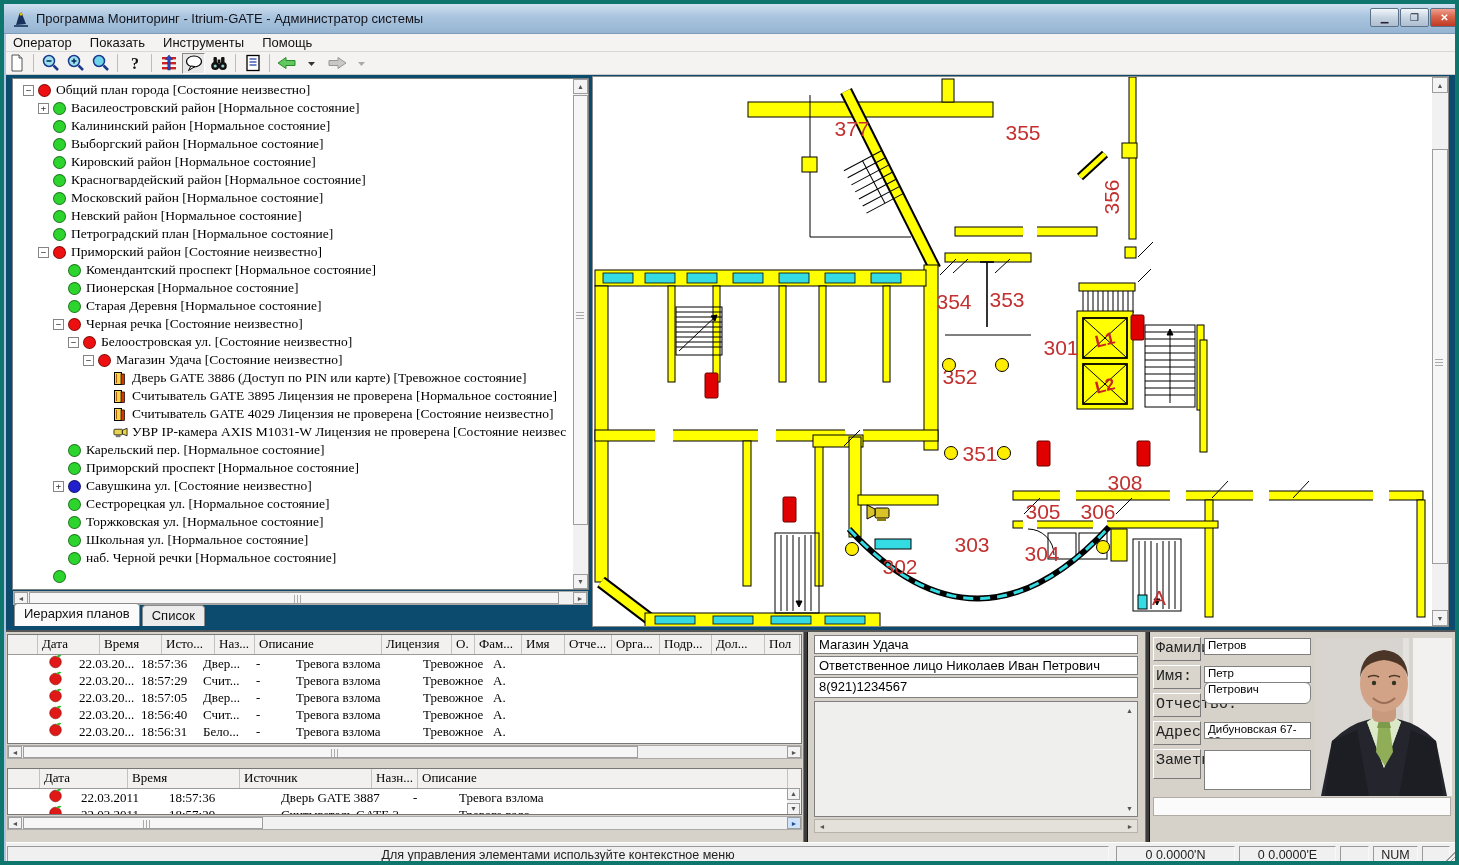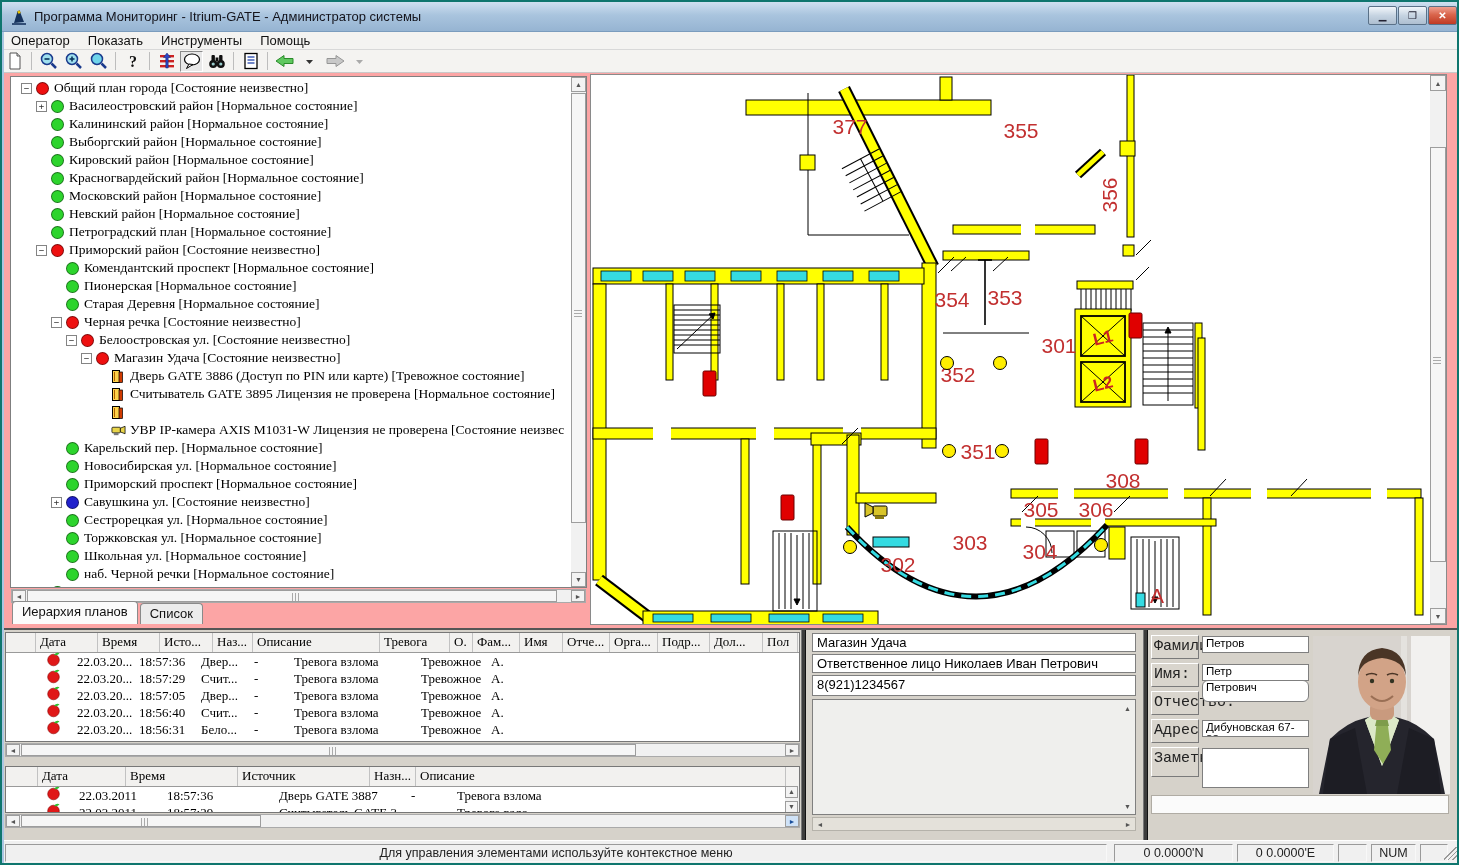--- a/index.html
+++ b/index.html
@@ -1,17 +1,17 @@
 <!DOCTYPE html>
 <html><head>
 <meta charset="utf-8">
 <style>
   * { margin:0; padding:0; box-sizing:border-box; }
   html,body { width:1459px; height:865px; font-family:"Liberation Sans",sans-serif; }
-  #window { position:relative; width:1459px; height:865px; background:#fca5a5; overflow:hidden; border:2px solid #0f766e; }
+  #window { position:relative; width:1459px; height:865px; background:#0c4a6e; overflow:hidden; border:4px solid #0f766e; }
   .abs { position:absolute; }
 
   
   #titlebar { position:absolute; left:0; top:0; width:1459px; height:30px;
     background:linear-gradient(#cfe0f0,#a9c4de 45%,#96b4d2); border-bottom:1px solid #7b9cbd; }
   #title-icon { position:absolute; left:8px; top:6px; width:18px; height:18px; }
   #title-text { position:absolute; left:32px; top:7px; font-size:13px; color:#14141c; }
   .winbtn { position:absolute; top:4px; width:29px; height:19px; border:1px solid #5a7188; border-radius:2px;
     background:linear-gradient(#f2f6fa,#c6d4e2 50%,#aebfd0); display:flex; align-items:center; justify-content:center;
     font-size:10px; color:#223; }
@@ -301,41 +301,37 @@
         </div>
         <div class="trow" style="padding-left: 83px;">
           <span class="tspace"></span>
           <span class="tico">
             <svg width="13" height="13" viewBox="0 0 13 13">
               <rect x="1.5" y="0.5" width="7" height="12" fill="#ffd24a" stroke="#000"></rect>
               <rect x="8" y="2" width="3.5" height="10.5" fill="#d03a00" stroke="#000" stroke-width="0.7"></rect>
               <line x1="3.5" y1="2" x2="3.5" y2="11" stroke="#b06000"></line>
             </svg>
           </span>
+          <span>Считыватель GATE 4029 Лицензия не проверена [Состояние неизвестно]</span>
         </div>
         <div class="trow" style="padding-left: 83px;">
           <span class="tspace"></span>
           <span class="tico">
             <svg width="16" height="13" viewBox="0 0 16 13">
               <rect x="1" y="3" width="9" height="6" rx="1" fill="#e8d44a" stroke="#000" stroke-width="0.8"></rect>
               <path d="M10,4 L15,2 L15,10 L10,8 Z" fill="#e8d44a" stroke="#000" stroke-width="0.8"></path>
               <rect x="3" y="9" width="5" height="2.5" fill="#777"></rect>
             </svg>
           </span>
           <span>УВР IP-камера AXIS M1031-W Лицензия не проверена [Состояние неизвес</span>
         </div>
         <div class="trow" style="padding-left: 38px;">
           <span class="tspace"></span>
           <span class="tcirc c-green"></span>
           <span>Карельский пер. [Нормальное состояние]</span>
-        </div>
-        <div class="trow" style="padding-left: 38px;">
-          <span class="tspace"></span>
-          <span class="tcirc c-green"></span>
-          <span>Новосибирская ул. [Нормальное состояние]</span>
         </div>
         <div class="trow" style="padding-left: 38px;">
           <span class="tspace"></span>
           <span class="tcirc c-green"></span>
           <span>Приморский проспект [Нормальное состояние]</span>
         </div>
         <div class="trow" style="padding-left: 38px;">
           <span class="texp">+</span>
           <span class="tcirc c-blue"></span>
           <span>Савушкина ул. [Состояние неизвестно]</span>
@@ -634,21 +630,21 @@
   <div id="bottom">
 
     <div class="grid" id="t1" style="left:3px; top:2px; width:795px; height:110px;">
         <div class="ghead">
           <span style="width: 30px;"></span>
           <span style="width: 62px;">Дата</span>
           <span style="width: 62px;">Время</span>
           <span style="width: 53px;">Исто...</span>
           <span style="width: 40px;">Наз...</span>
           <span style="width: 127px;">Описание</span>
-          <span style="width: 70px;">Тревога</span>
+          <span style="width: 70px;">Лицензия</span>
           <span style="width: 23px;">О.</span>
           <span style="width: 47px;">Фам...</span>
           <span style="width: 43px;">Имя</span>
           <span style="width: 47px;">Отче...</span>
           <span style="width: 48px;">Орга...</span>
           <span style="width: 52px;">Подр...</span>
           <span style="width: 53px;">Дол...</span>
           <span style="width: 35px;">Пол</span>
         </div>
         <div class="grow">

